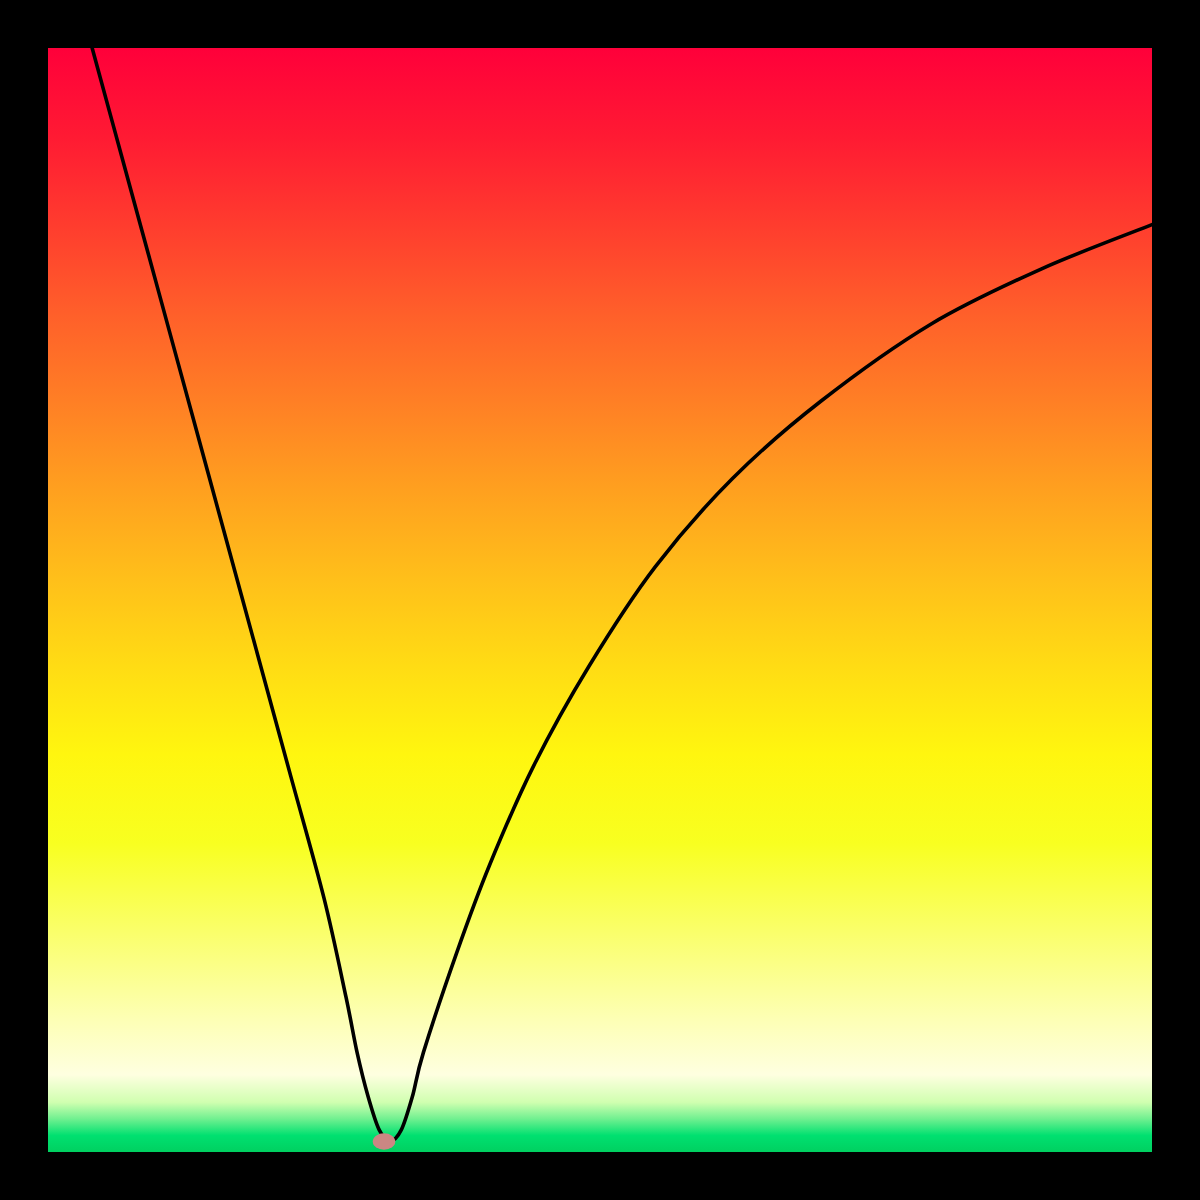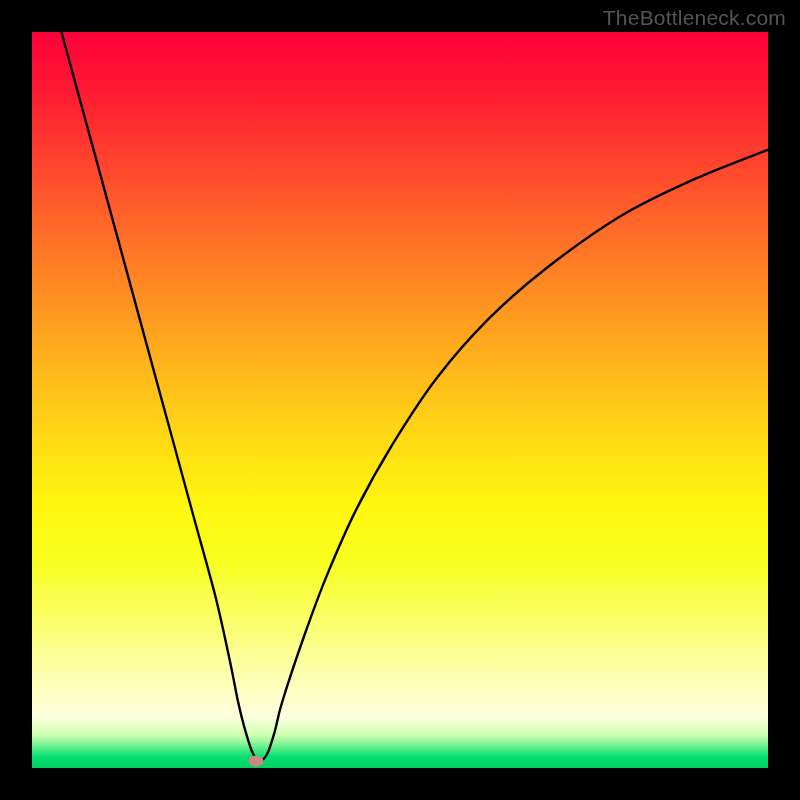--- a/index.html
+++ b/index.html
@@ -70,21 +70,20 @@
     border-radius: 50%;
     background: #cb8783;
     z-index: 3;
     transform: translate(-50%, -50%);
   }
 </style>
 </head>
 <body>
 
 <div class="container">
-  <div class="watermark">TheBottleneck.com</div>
 
   <div class="plot-area">
     <svg class="curve-svg" viewBox="0 0 736 736" preserveAspectRatio="none">
       <path id="curve-path" fill="none" stroke="#000" stroke-width="2.4" stroke-linejoin="round" stroke-linecap="round" d="M 29.44 0.00 C 32.97 12.95, 44.45 55.05, 51.52 80.96 C 58.59 106.87, 66.53 136.01, 73.60 161.92 C 80.67 187.83, 88.61 216.97, 95.68 242.88 C 102.75 268.79, 110.69 297.93, 117.76 323.84 C 124.83 349.75, 132.77 378.89, 139.84 404.80 C 146.91 430.71, 154.85 459.85, 161.92 485.76 C 168.99 511.67, 178.11 543.17, 184.00 566.72 C 189.89 590.27, 195.19 616.47, 198.72 632.96 C 202.25 649.45, 203.72 659.16, 206.08 669.76 C 208.44 680.36, 211.08 690.96, 213.44 699.20 C 215.80 707.44, 218.44 716.57, 220.80 721.28 C 223.16 725.99, 225.80 728.64, 228.16 728.64 C 230.52 728.64, 233.16 725.99, 235.52 721.28 C 237.88 716.57, 240.52 707.44, 242.88 699.20 C 245.24 690.96, 245.53 685.07, 250.24 669.76 C 254.95 654.45, 265.25 623.54, 272.32 603.52 C 279.39 583.50, 286.16 564.66, 294.40 544.64 C 302.64 524.62, 313.24 499.60, 323.84 478.40 C 334.44 457.20, 347.69 433.36, 360.64 412.16 C 373.59 390.96, 389.49 365.94, 404.80 345.92 C 420.11 325.90, 438.66 304.70, 456.32 287.04 C 473.98 269.38, 494.00 252.01, 515.20 235.52 C 536.40 219.03, 565.25 198.13, 588.80 184.00 C 612.35 169.87, 638.85 157.80, 662.40 147.20 C 685.95 136.60, 724.22 122.47, 736.00 117.76"></path>
     </svg>
     <div id="marker" class="marker" style="left: 224.48px; top: 728.64px;"></div>
   </div>
 </div>
 
 </body></html>

